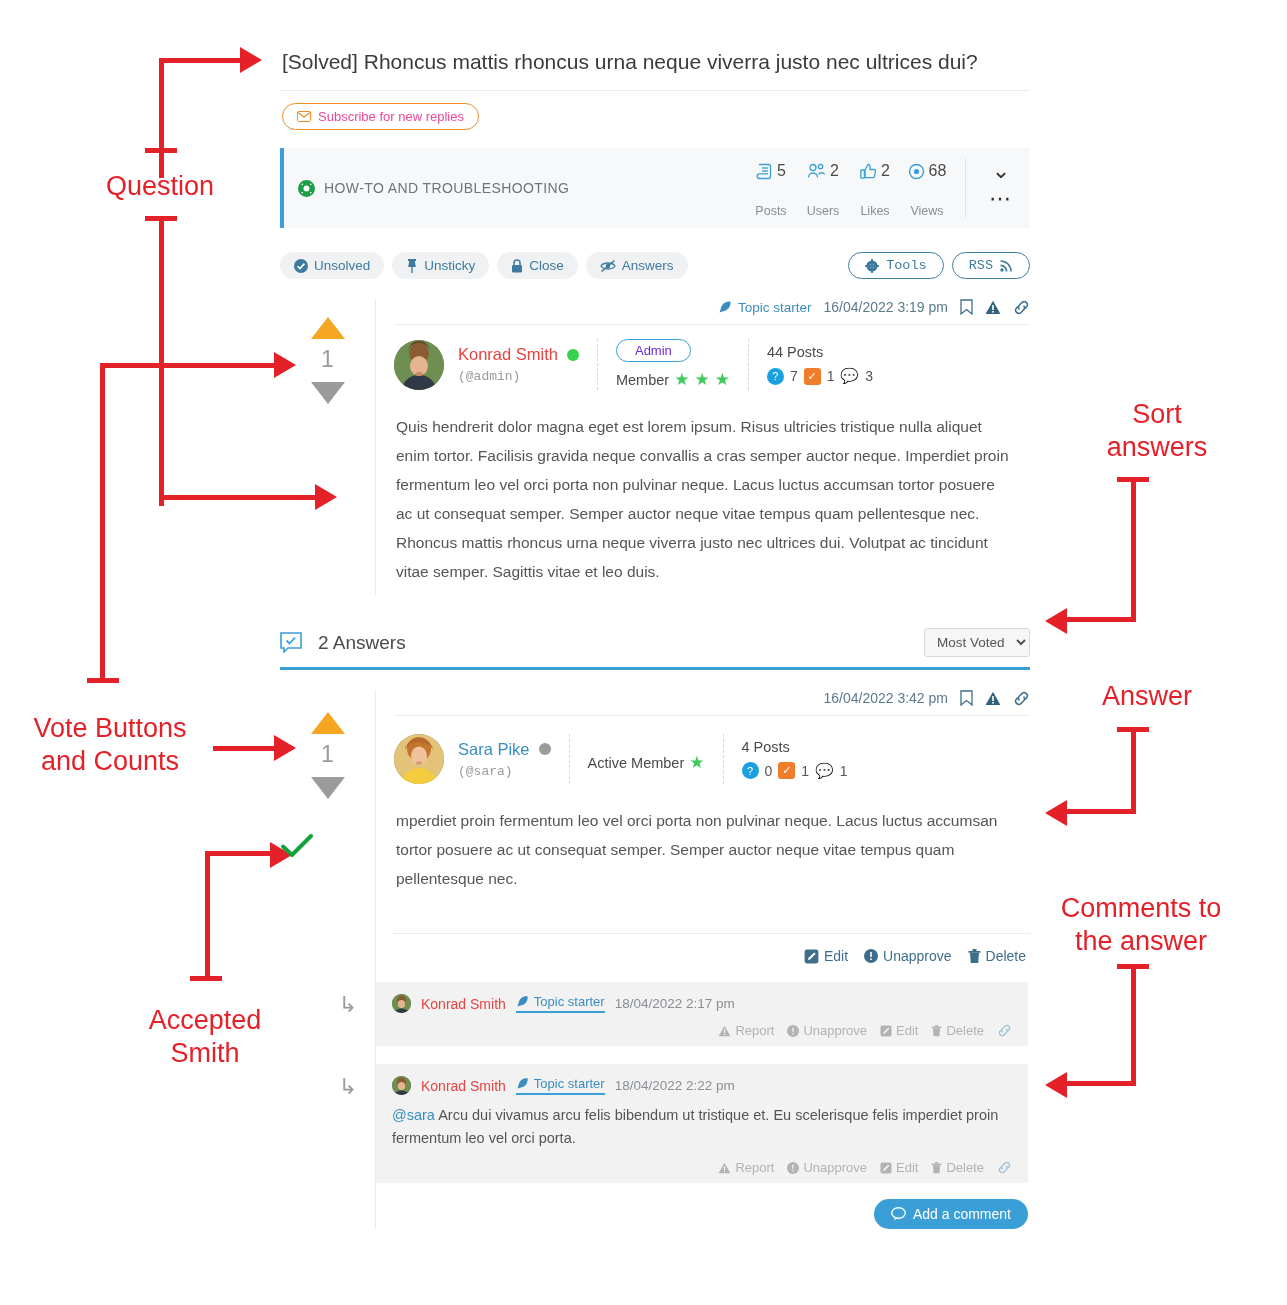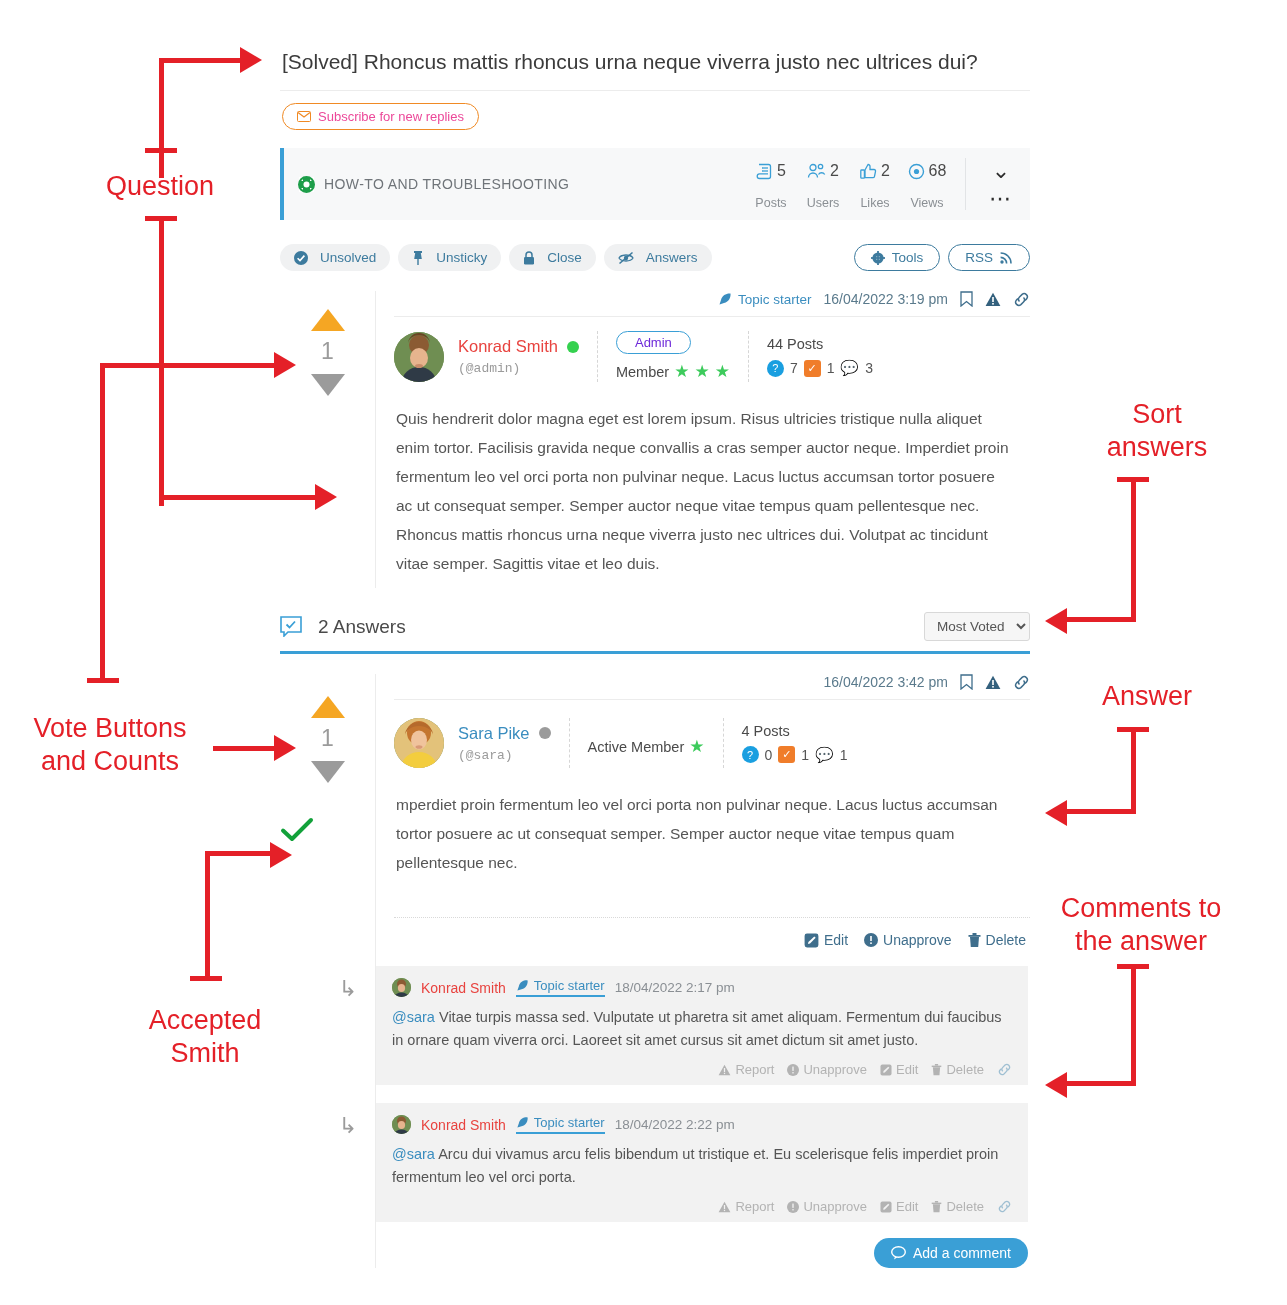--- a/index.html
+++ b/index.html
@@ -65,38 +65,38 @@
   .th-row { display:flex; align-items:center; gap:9px; line-height:26px; }
   .th-cat { font-size:14px; color:#6f7479; letter-spacing:.4px; }
   .th-last { font-size:13.5px; color:#555; }
   .th-last a.lp { color:#3a8dbf; text-decoration:none; }
   .th-last a.who { color:#e8433f; text-decoration:none; }
 
   .stats { display:flex; align-items:flex-start; gap:0; padding-right:6px; }
   .stat { width:52px; text-align:center; }
   .stat .sv { display:flex; align-items:center; justify-content:center; gap:4px;
               font-size:16px; color:#4a4a4a; height:26px; }
-  .stat .sl { font-size:12.5px; color:#8a8f94; margin-top:12px; }
+  .stat .sl { font-size:12.5px; color:#8a8f94; margin-top:20px; }
   .head-div { width:1px; align-self:stretch; background:#e2e4e6; margin:0 12px; }
   .head-tools { width:46px; text-align:center; color:#2c2c2c; }
   .head-tools .chev { font-size:22px; line-height:26px; cursor:pointer; }
   .head-tools .dots { font-size:22px; line-height:22px; letter-spacing:2px; margin-top:4px; cursor:pointer; }
 
   
   .actions { display:flex; align-items:center; margin-top:24px; }
   .pill {
-    display:inline-flex; align-items:center; gap:12px;
+    display:inline-flex; align-items:center; gap:6px;
     background:#f0f1f2; color:#3d7b9e; border-radius:16px;
     padding:6px 14px; font-size:13.5px; margin-right:8px; cursor:pointer;
     border:none;
   }
   .pill-o {
     display:inline-flex; align-items:center; gap:7px;
     background:#fff; color:#3d7b9e; border:1px solid #3d7b9e;
-    border-radius:16px; padding:5px 16px; font-size:13.5px; margin-left:8px; cursor:pointer;
+    border-radius:16px; padding:5px 16px; font-size:13.5px; margin-left:8px; cursor:pointer;font-family:Liberation Mono, monospace;
   }
   .actions-right { margin-left:auto; display:flex; }
 
   
   .post { margin-top:20px; display:flex; }
   .votecol { width:96px; flex:none; padding-top:18px; text-align:center;
              border-right:1px solid #ececec; }
   .tri-up {
     width:0;height:0;margin:0 auto;
     border-left:17px solid transparent; border-right:17px solid transparent;
@@ -143,21 +143,21 @@
   .chip-q { width:17px;height:17px;border-radius:50%;background:#1a9fe0;color:#fff;
             font-size:11px;display:inline-flex;align-items:center;justify-content:center; }
   .chip-a { width:17px;height:17px;border-radius:3px;background:#f07d2a;color:#fff;
             font-size:11px;display:inline-flex;align-items:center;justify-content:center; }
   .chip-c { color:#a6a6a6; font-size:15px; }
 
   .content { font-size:15.5px; line-height:29px; color:#555; padding:16px 16px 10px 2px; }
 
   
   .ans-head {
-    display:flex; align-items:center; margin-top:24px;
+    display:flex; align-items:center; margin-top:32px;
     border-bottom:3px solid #3a9fd6; padding-bottom:10px;
   }
   .ans-ico { color:#3a9fd6; font-size:21px; margin-right:16px; }
   .ans-title { font-size:19px; color:#4a4a4a; }
   .sel-sort {
     margin-left:auto; border:1px solid #d8d8d8; background:#f6f6f6;
     border-radius:3px; font-size:13.5px; color:#555; padding:5px 8px;
     font-family:"Liberation Sans", sans-serif; cursor:pointer;
   }
 
@@ -637,23 +637,20 @@
             <span class="cm-ts">
               <span>
                 <svg width="13" height="13" viewBox="0 0 14 14">
                     <path d="M12.5 1.5 C9 1 4 3 3 8 L1.5 12.5 L6 11 C11 10 13 5 12.5 1.5 Z" fill="#3a8dbf"></path>
                   </svg>
               </span>
               <span>Topic starter</span>
             </span>
             <span class="cm-date">18/04/2022 2:17 pm</span>
           </div>
-          <div class="cm-body">
-            <span class="men">@sara</span><span> Vitae turpis massa sed. Vulputate ut pharetra sit amet aliquam. Fermentum dui faucibus in ornare quam viverra orci. Laoreet sit amet cursus sit amet dictum sit amet justo.</span>
-          </div>
           <div class="cm-acts">
             <span class="cm-act">
               <span>
                 <svg width="13" height="12" viewBox="0 0 16 15">
                     <path d="M8 0.8 L15.4 14 H0.6 Z" fill="#b3b3b3"></path>
                     <rect x="7.2" y="5" width="1.6" height="5" fill="#f2f2f2"></rect>
                     <rect x="7.2" y="11" width="1.6" height="1.6" fill="#f2f2f2"></rect>
                   </svg>
               </span>
               <span>Report</span>

